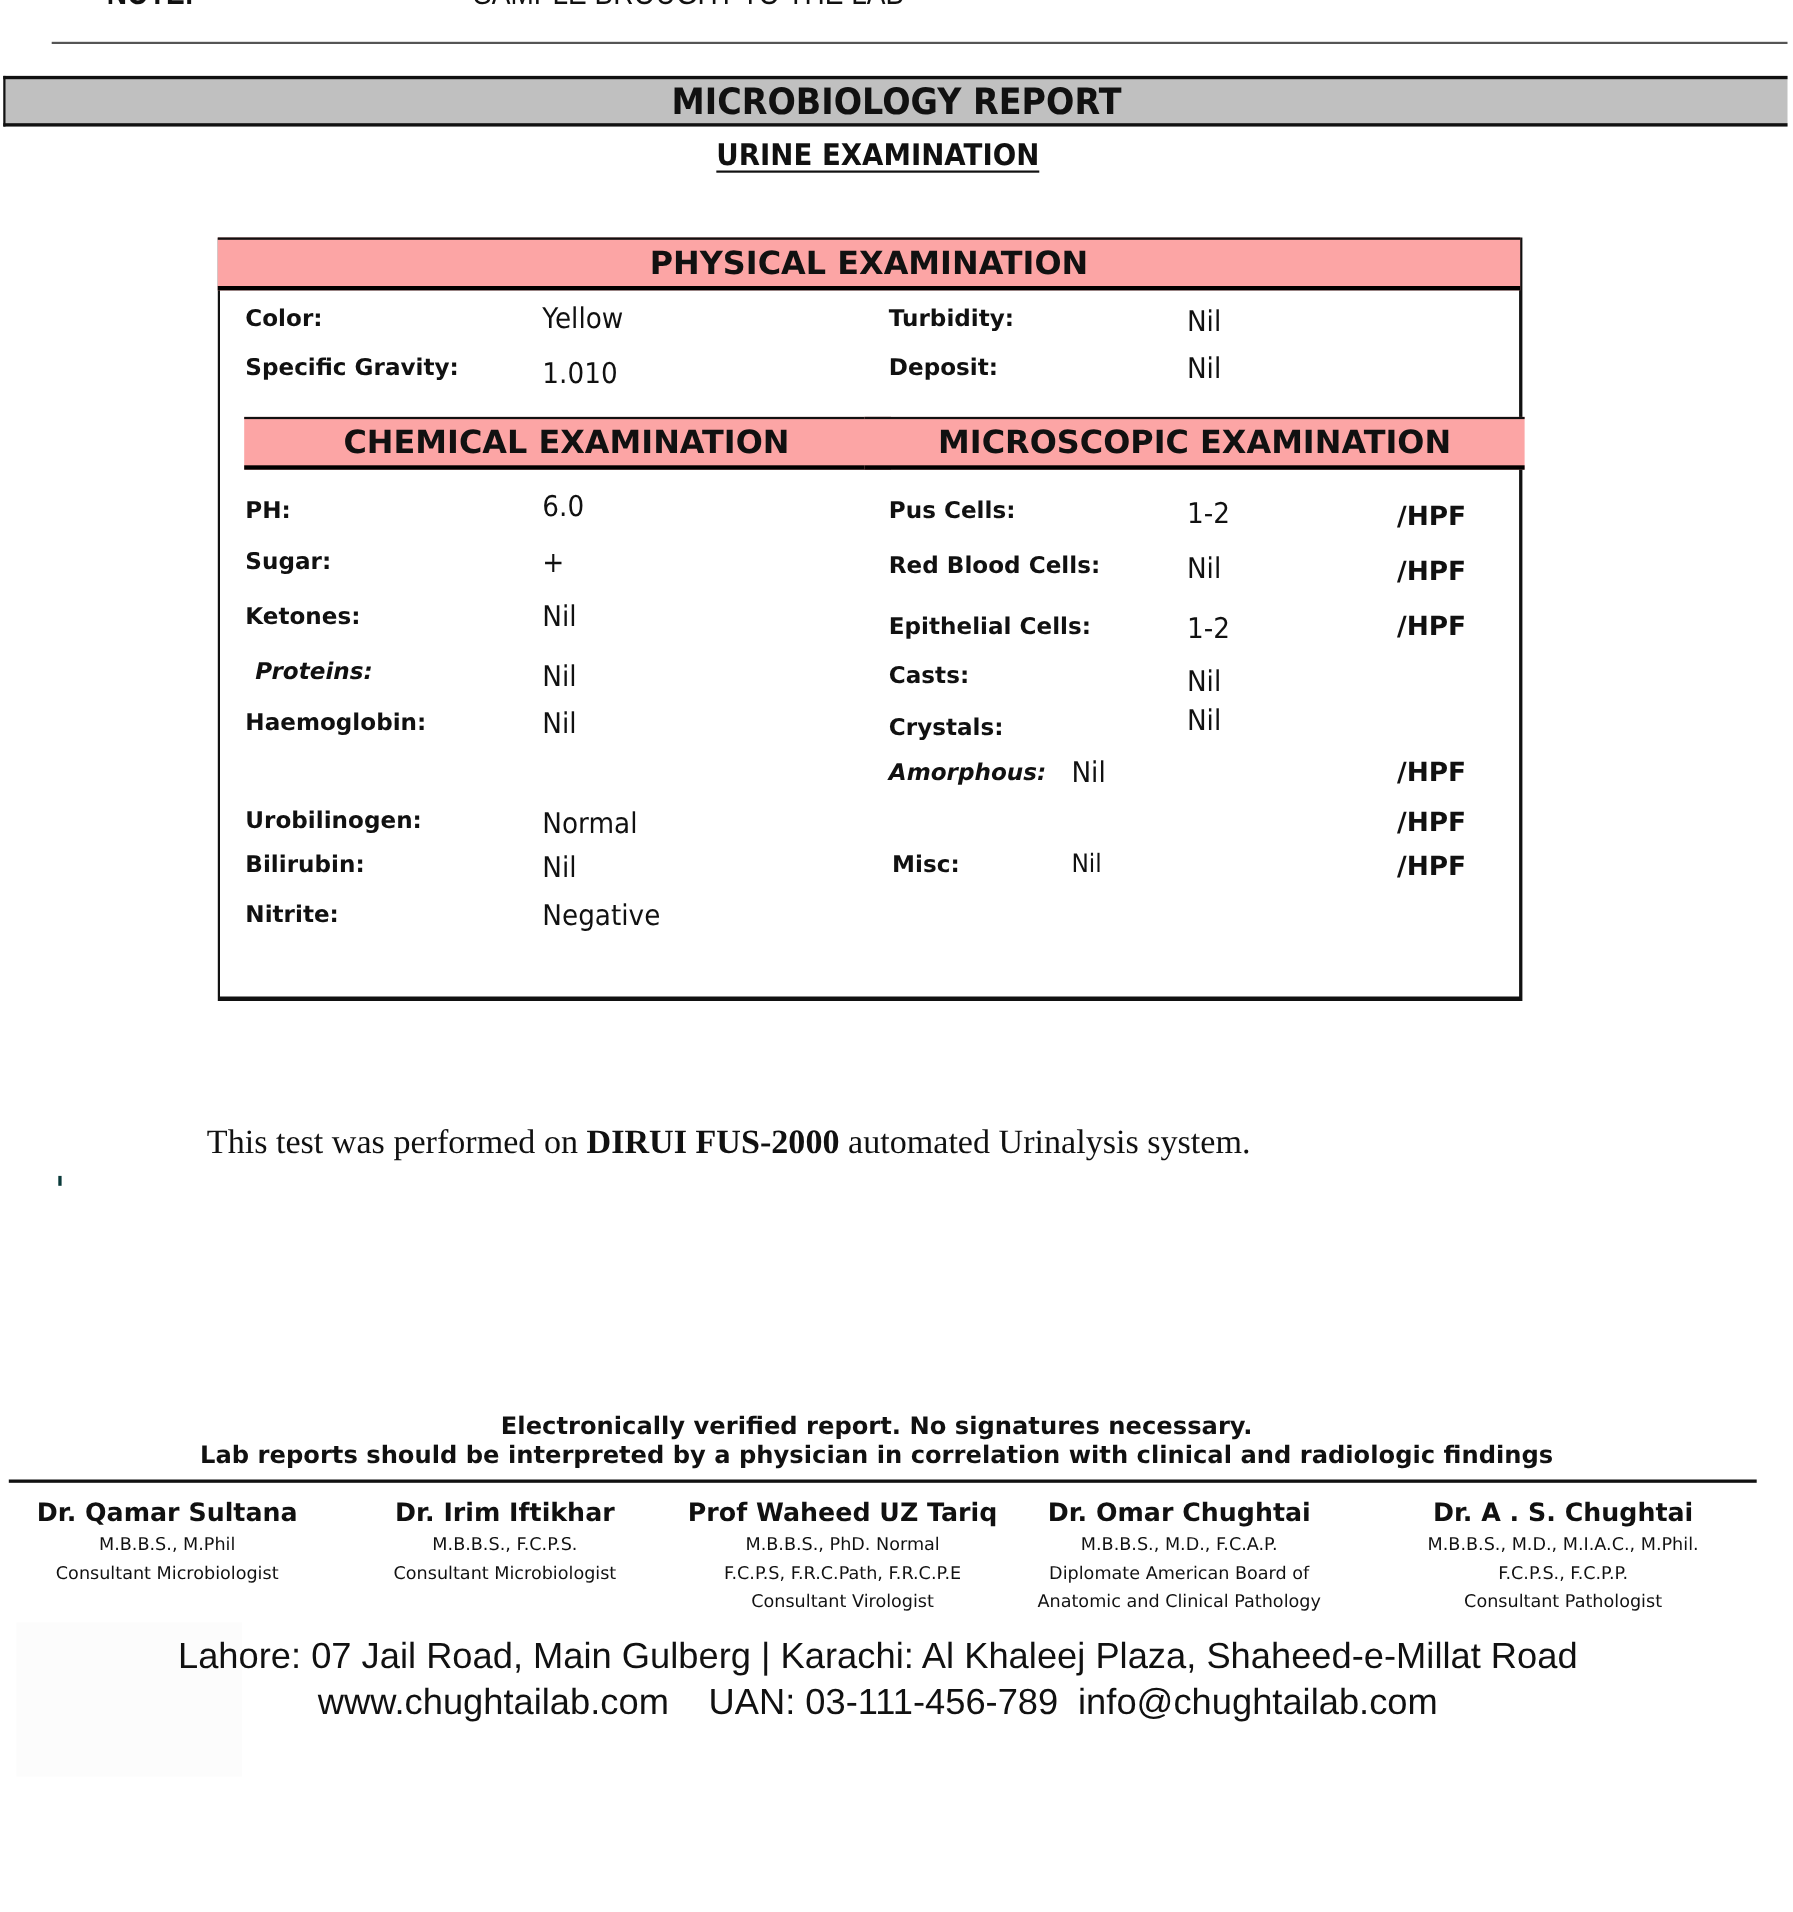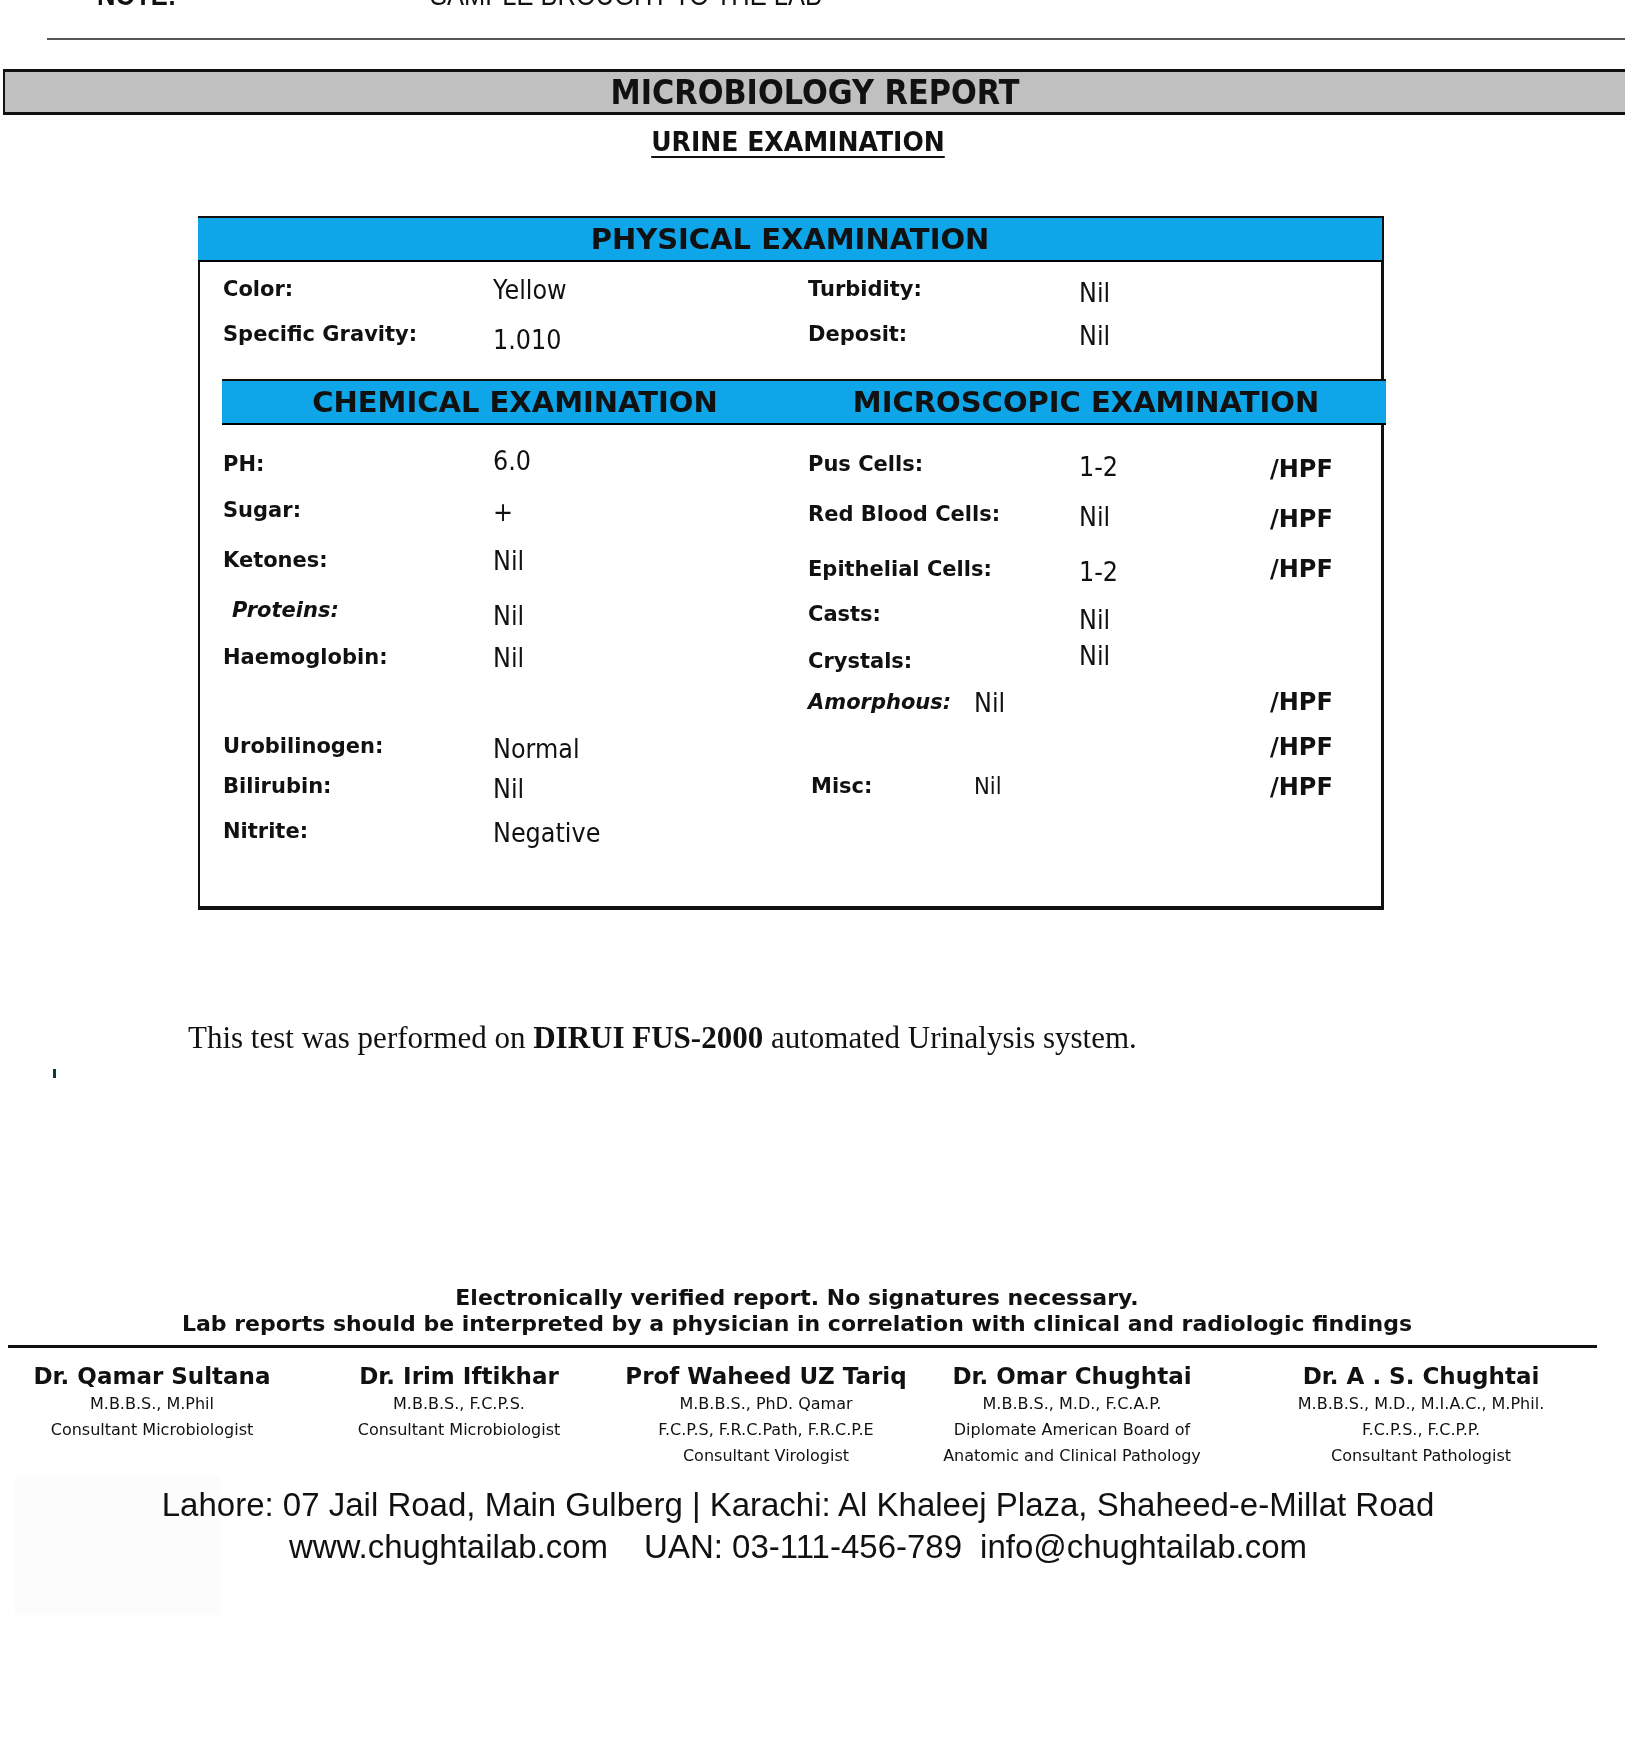--- a/index.html
+++ b/index.html
@@ -5,21 +5,21 @@
     html, body { margin:0; padding:0; background:#fff; }
     body { width:1630px; height:1738px; position:relative; overflow:hidden; color:#111; font-family:"DejaVu Sans", sans-serif; }
     .abs { position:absolute; white-space:nowrap; }
     .note-label { left:97px; top:-22px; font-family:"Liberation Sans", sans-serif; font-weight:bold; font-size:30px; transform:scaleX(0.85); transform-origin:left top; }
     .note-value { left:430px; top:-22px; font-family:"Liberation Sans", sans-serif; font-size:30px; transform:scaleX(0.85); transform-origin:left top; }
     .top-rule { left:47px; top:38px; width:1578px; height:2px; background:#555; }
     .report-band { left:3px; top:69px; width:1620px; height:40px; background:#c0c0c0; border-top:3px solid #111; border-bottom:3px solid #111; border-left:2px solid #111; }
     .report-title { left:0; width:1630px; top:73px; text-align:center; font-weight:bold; font-size:33px; transform:scaleX(0.92); }
     .sub-title { left:0; width:1596px; top:126px; text-align:center; font-weight:bold; font-size:27px; text-decoration:underline; text-underline-offset:5px; transform:scaleX(0.93); }
     .box { left:198px; top:216px; width:1181px; height:688px; border:2px solid #111; border-bottom-width:4px; border-right-width:3px; }
-    .band { background:#0ea5e9; border-top:2px solid #111; border-bottom:2px solid #000000; height:42px; }
+    .band { background:#fca5a5; border-top:2px solid #111; border-bottom:4px solid #000000; height:42px; }
     .phys-band { left:198px; top:216px; width:1184px; }
     .chem-band { left:198px; top:379px; width:586px; border-right:2px solid #111;margin-left:24px; }
     .micro-band { left:786px; top:379px; width:600px; }
     .band-title { position:absolute; left:0; right:0; top:4px; text-align:center; font-weight:bold; font-size:29px; white-space:nowrap; }
     .lbl { font-weight:bold; font-size:21px; }
     .val { font-size:26px; transform:scaleX(0.92); transform-origin:left top; }
     .hpf { font-weight:bold; font-size:24px; }
     .perf-note { left:188px; top:1020px; font-family:"Liberation Serif", serif; font-size:31px; }
     .perf-note b { font-weight:bold; }
     .tick { left:53px; top:1069px; width:3px; height:9px; background:#0a3a3a; }
@@ -123,21 +123,21 @@
   <div class="doc-line">M.B.B.S., M.Phil</div>
   <div class="doc-line">Consultant Microbiologist</div>
 </div>
 <div class="doc" style="left:299px;">
   <div class="doc-name">Dr. Irim Iftikhar</div>
   <div class="doc-line">M.B.B.S., F.C.P.S.</div>
   <div class="doc-line">Consultant Microbiologist</div>
 </div>
 <div class="doc" style="left:606px;">
   <div class="doc-name">Prof Waheed UZ Tariq</div>
-  <div class="doc-line">M.B.B.S., PhD. Qamar</div>
+  <div class="doc-line">M.B.B.S., PhD. Normal</div>
   <div class="doc-line">F.C.P.S, F.R.C.Path, F.R.C.P.E</div>
   <div class="doc-line">Consultant Virologist</div>
 </div>
 <div class="doc" style="left:912px;">
   <div class="doc-name">Dr. Omar Chughtai</div>
   <div class="doc-line">M.B.B.S., M.D., F.C.A.P.</div>
   <div class="doc-line">Diplomate American Board of</div>
   <div class="doc-line">Anatomic and Clinical Pathology</div>
 </div>
 <div class="doc" style="left:1241px; width:360px;">

